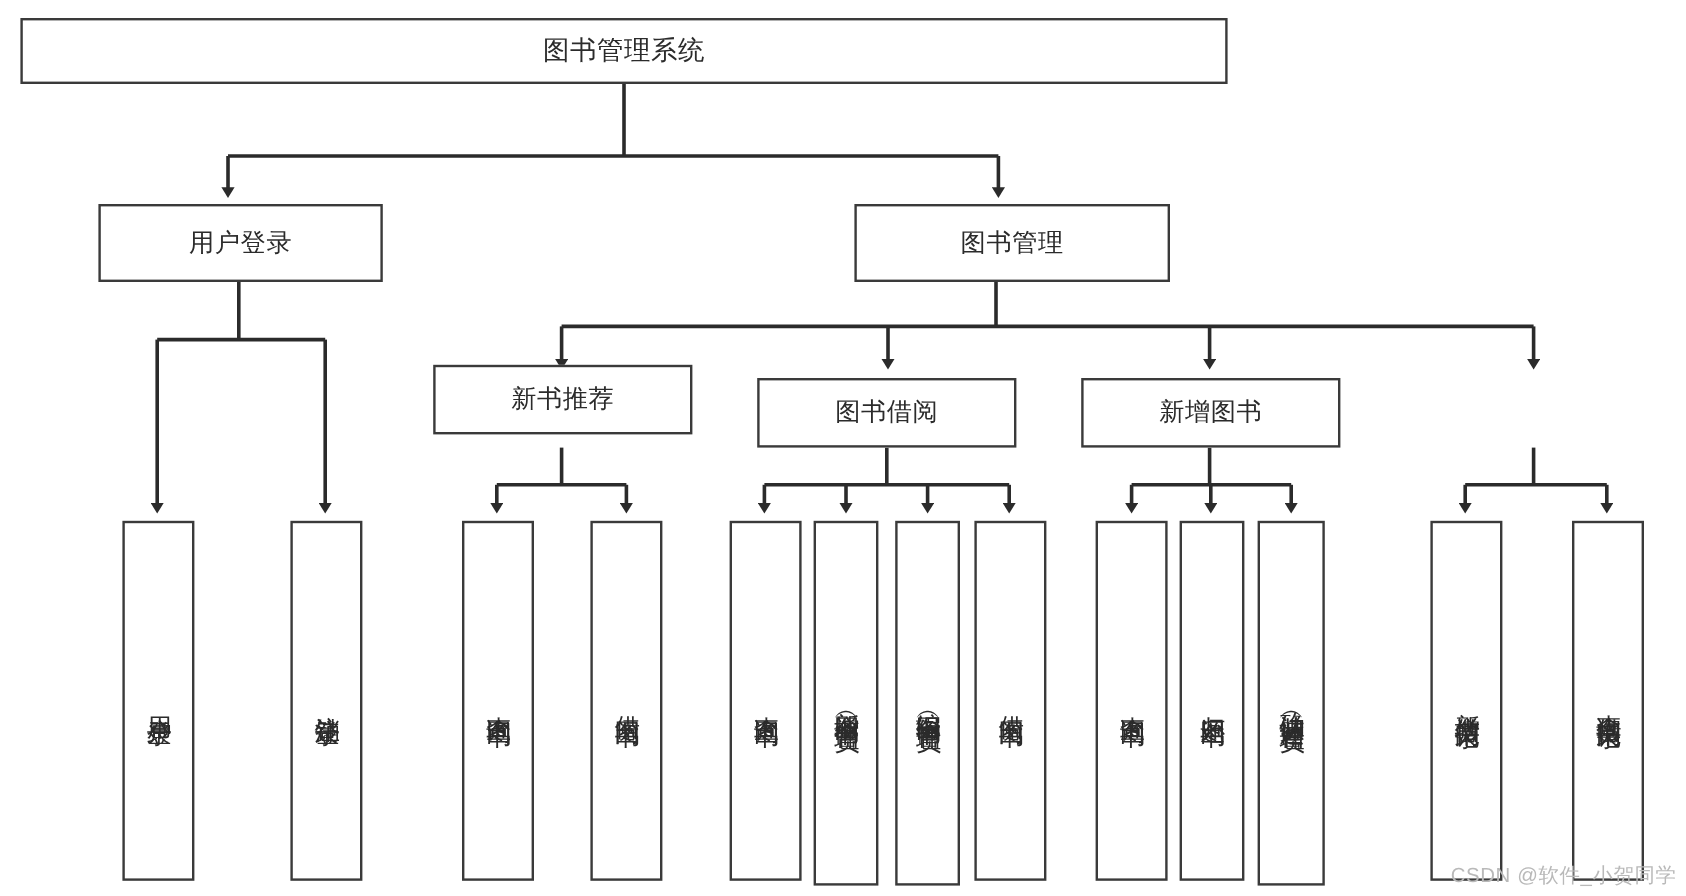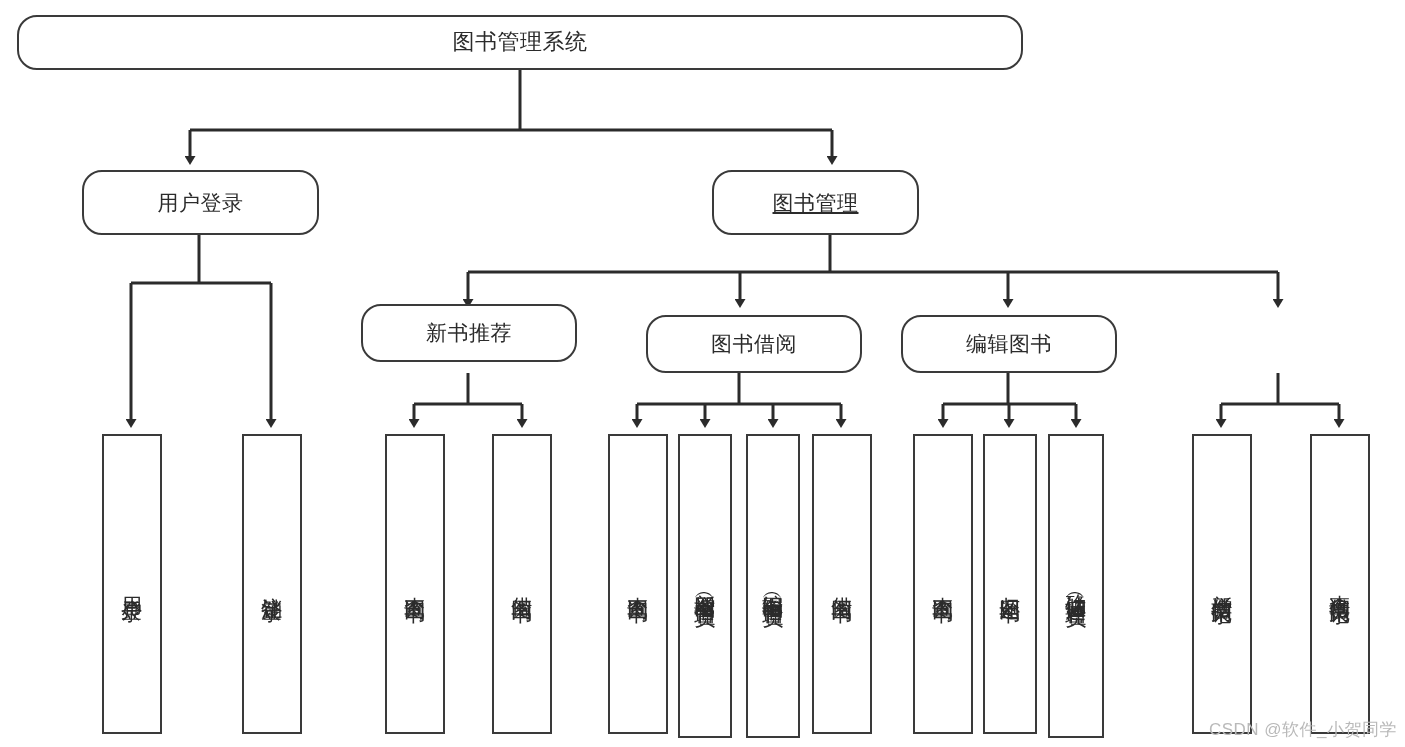--- a/index.html
+++ b/index.html
@@ -24,21 +24,20 @@
     background: #ffffff;
     display: flex;
     align-items: center;
     justify-content: center;
     color: #2b2b2b;
     line-height: 1.12;
   }
   .node.h {
     font-size: 21px;
     letter-spacing: 0.5px;
-    border-radius: 20px;
   }
   .node.root {
     font-size: 22px;
   }
   .node.v {
     writing-mode: vertical-rl;
     text-orientation: upright;
     font-size: 21px;
     letter-spacing: 2px;
     padding: 4px 0;
@@ -122,32 +121,32 @@
     </g>
   </svg>
 
   <div class="node h root" style="left:17px; top:15px; width:1006px; height:55px;">
     <span>图书管理系统</span>
   </div>
 
   <div class="node h" style="left:82px; top:170px; width:237px; height:65px;">
     <span>用户登录</span>
   </div>
-  <div class="node h" style="left:712px; top:170px; width:207px; height:65px;text-decoration:underline;">
+  <div class="node h" style="left:712px; top:170px; width:263px; height:65px;">
     <span>图书管理</span>
   </div>
 
   <div class="node h" style="left:361px; top:304px; width:216px; height:58px;">
     <span>新书推荐</span>
   </div>
-  <div class="node h" style="left:631px; top:315px; width:216px; height:58px;margin-left:15px;">
+  <div class="node h" style="left:631px; top:315px; width:216px; height:58px;">
     <span>图书借阅</span>
   </div>
   <div class="node h" style="left:901px; top:315px; width:216px; height:58px;">
-    <span>编辑图书</span>
+    <span>新增图书</span>
   </div>
 
   <div class="node v" style="left:102px; top:434px; width:60px; height:300px;">
     <span class="vtext">用户登录</span>
   </div>
   <div class="node v" style="left:242px; top:434px; width:60px; height:300px;">
     <span class="vtext">注销登录</span>
   </div>
 
   <div class="node v" style="left:385px; top:434px; width:60px; height:300px;">

